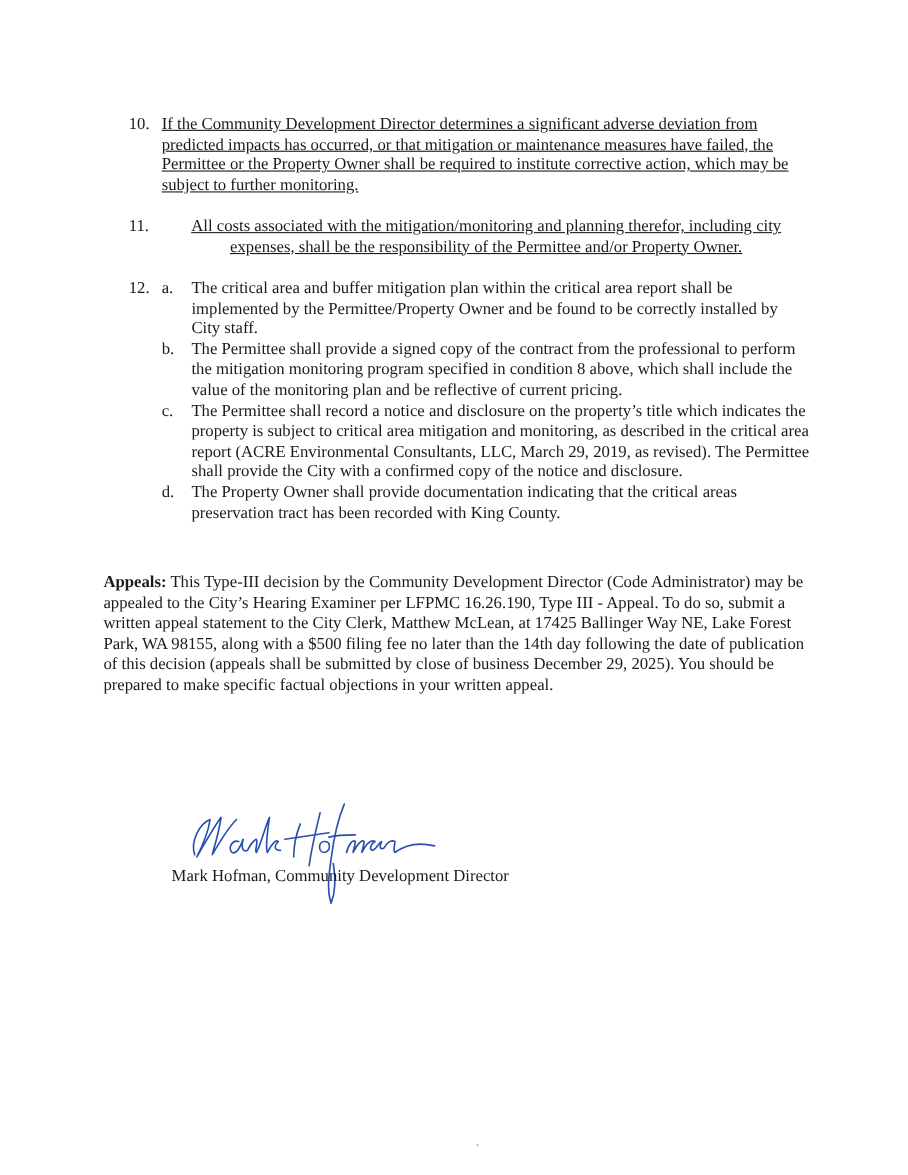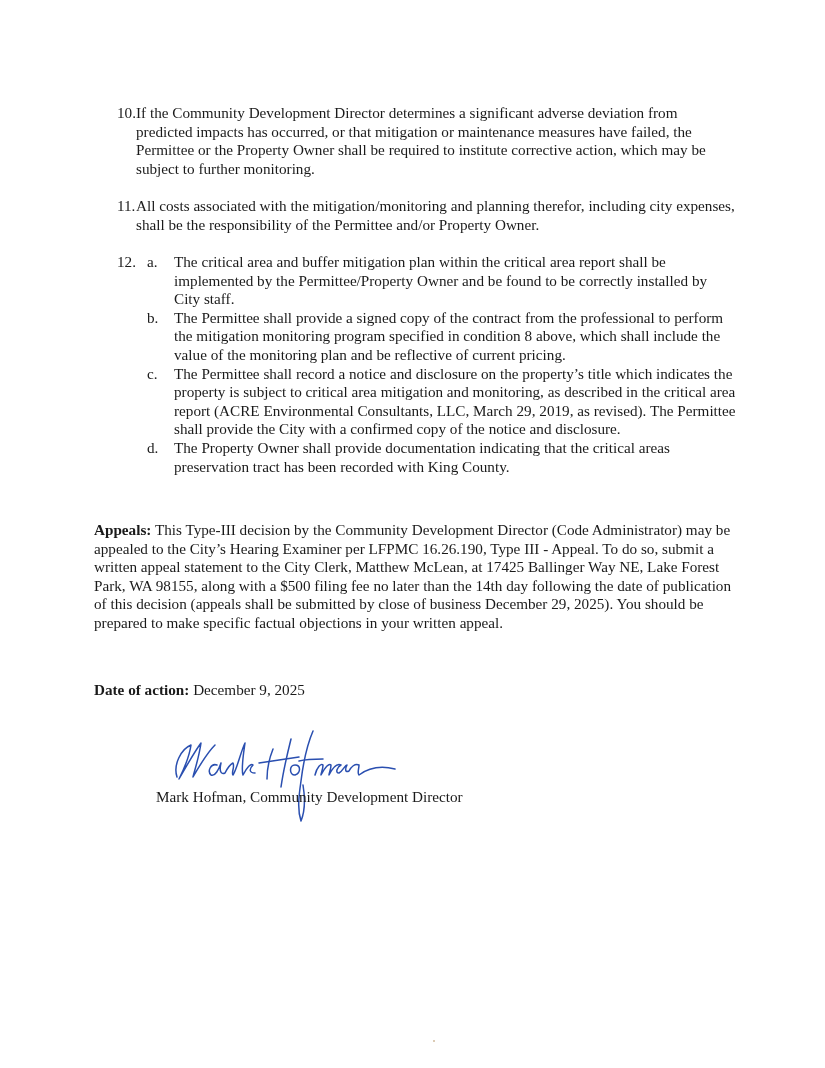--- a/index.html
+++ b/index.html
@@ -4,21 +4,21 @@
 <style>
   html, body { margin: 0; padding: 0; background: #ffffff; }
   body {
     width: 825px; height: 1068px; position: relative; overflow: hidden;
     font-family: "Liberation Serif", "DejaVu Serif", serif;
     color: #1a1a1a; font-size: 15.2px; line-height: 18.6px;
   }
   .page { position: absolute; left: 0; top: 0; width: 659px; height: 1068px; padding-left: 44px; }
   .item { position: absolute; left: 117px; width: 620px; }
   .item .num { position: absolute; left: 0; top: 0; }
-  .item .txt { margin-left: 19px; }
+  .item .txt { margin-left: 30px; text-decoration: underline; }
   .sub { position: relative; margin-left: 30px; }
   .sub .ltr { position: absolute; left: 0; top: 0; }
   .sub .stxt { margin-left: 27px; }
   .appeals { position: absolute; left: 94px; top: 521px; width: 640px; }
   b { font-weight: bold; }
   .date-line { position: absolute; left: 94px; }
   .sig-row { position: absolute; left: 94px; top: 759px; width: 420px; height: 60px; }
   .sig-label { position: absolute; left: 0; top: 3px; font-weight: bold; }
   .sig-line { position: absolute; left: 78px; top: 21px; width: 210px; border-top: 1px solid #555; }
   .sig-svg { position: absolute; left: 155px; top: 725px; }
@@ -28,21 +28,21 @@
 </head>
 <body>
 
 <div class="page">
 
   <div class="item" style="top:104px;">
     <span class="num">10.</span>
     <div class="txt">If the Community Development Director determines a significant adverse deviation from predicted impacts has occurred, or that mitigation or maintenance measures have failed, the Permittee or the Property Owner shall be required to institute corrective action, which may be subject to further monitoring.</div>
   </div>
 
-  <div class="item" style="top:197px;">
+  <div class="item" style="top:197px;text-align:center;">
     <span class="num">11.</span>
     <div class="txt">All costs associated with the mitigation/monitoring and planning therefor, including city expenses, shall be the responsibility of the Permittee and/or Property Owner.</div>
   </div>
 
   <div class="item" style="top:253px;">
     <span class="num">12.</span>
     <div class="sub">
       <span class="ltr">a.</span>
       <div class="stxt">The critical area and buffer mitigation plan within the critical area report shall be implemented by the Permittee/Property Owner and be found to be correctly installed by City staff.</div>
     </div>
@@ -55,21 +55,20 @@
       <div class="stxt">The Permittee shall record a notice and disclosure on the property’s title which indicates the property is subject to critical area mitigation and monitoring, as described in the critical area report (ACRE Environmental Consultants, LLC, March 29, 2019, as revised). The Permittee shall provide the City with a confirmed copy of the notice and disclosure.</div>
     </div>
     <div class="sub">
       <span class="ltr">d.</span>
       <div class="stxt">The Property Owner shall provide documentation indicating that the critical areas preservation tract has been recorded with King County.</div>
     </div>
   </div>
 
   <div class="appeals"><b>Appeals:</b><span> This Type-III decision by the Community Development Director (Code Administrator) may be appealed to the City’s Hearing Examiner per LFPMC 16.26.190, Type III - Appeal.  To do so, submit a written appeal statement to the City Clerk, Matthew McLean, at 17425 Ballinger Way NE, Lake Forest Park, WA  98155, along with a $500 filing fee no later than the 14th day following the date of publication of this decision (appeals shall be submitted by close of business December 29, 2025).  You should be prepared to make specific factual objections in your written appeal.</span></div>
 
-  <div class="date-line" style="top:681px;"><b>Date of action:</b><span> December 9, 2025</span></div>
 
 
   <svg class="sig-svg" width="260" height="100" viewBox="0 0 260 100">
     <g fill="none" stroke="#2a4fb0" stroke-width="1.5" stroke-linecap="round" stroke-linejoin="round">
 
       <path d="M22 52 C 18 40, 26 24, 36 20 C 34 34, 28 46, 24 54 C 32 40, 40 26, 46 18 C 44 32, 40 44, 38 52 C 46 38, 54 26, 60 20"></path>
 
       <path d="M62 40 C 56 38, 52 46, 56 50 C 60 52, 64 44, 66 38 C 64 46, 66 50, 70 48 C 72 44, 74 40, 78 38 C 80 42, 76 48, 78 50 C 82 44, 86 26, 90 18 C 88 32, 86 44, 88 50 C 92 42, 96 38, 98 40 C 94 44, 94 48, 100 48"></path>
 
       <path d="M118 24 C 114 34, 112 44, 112 54"></path>

